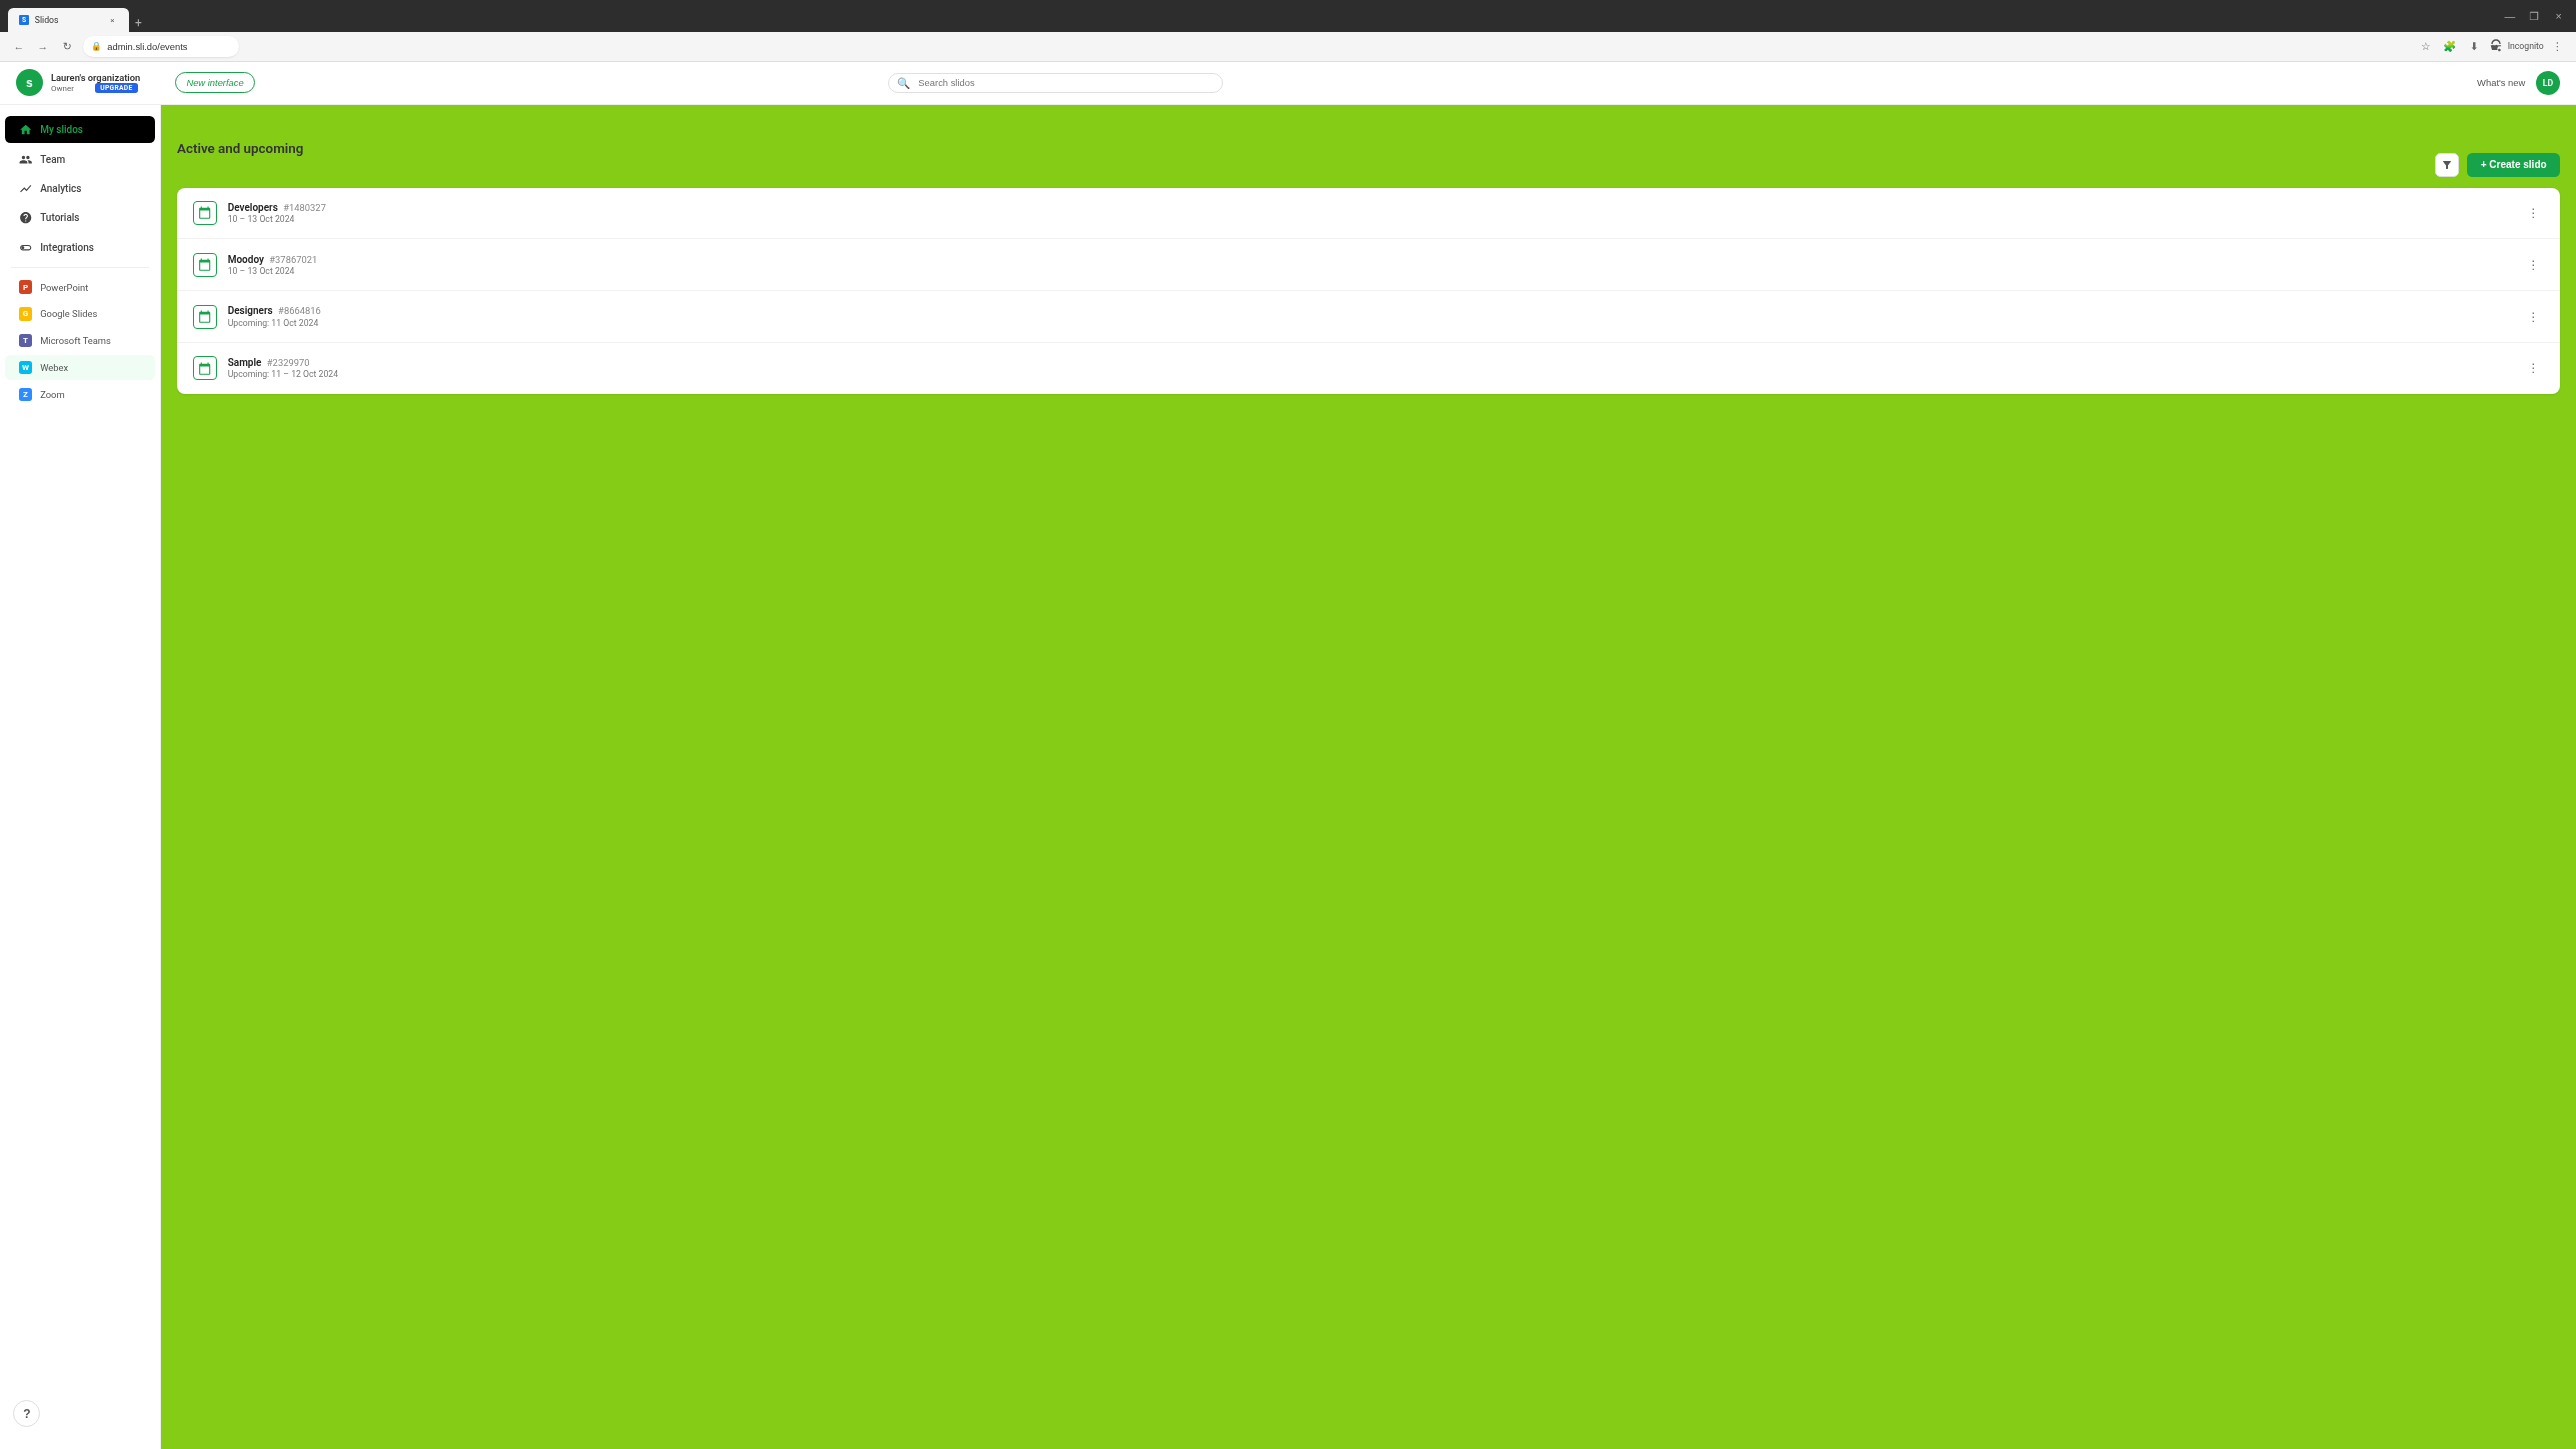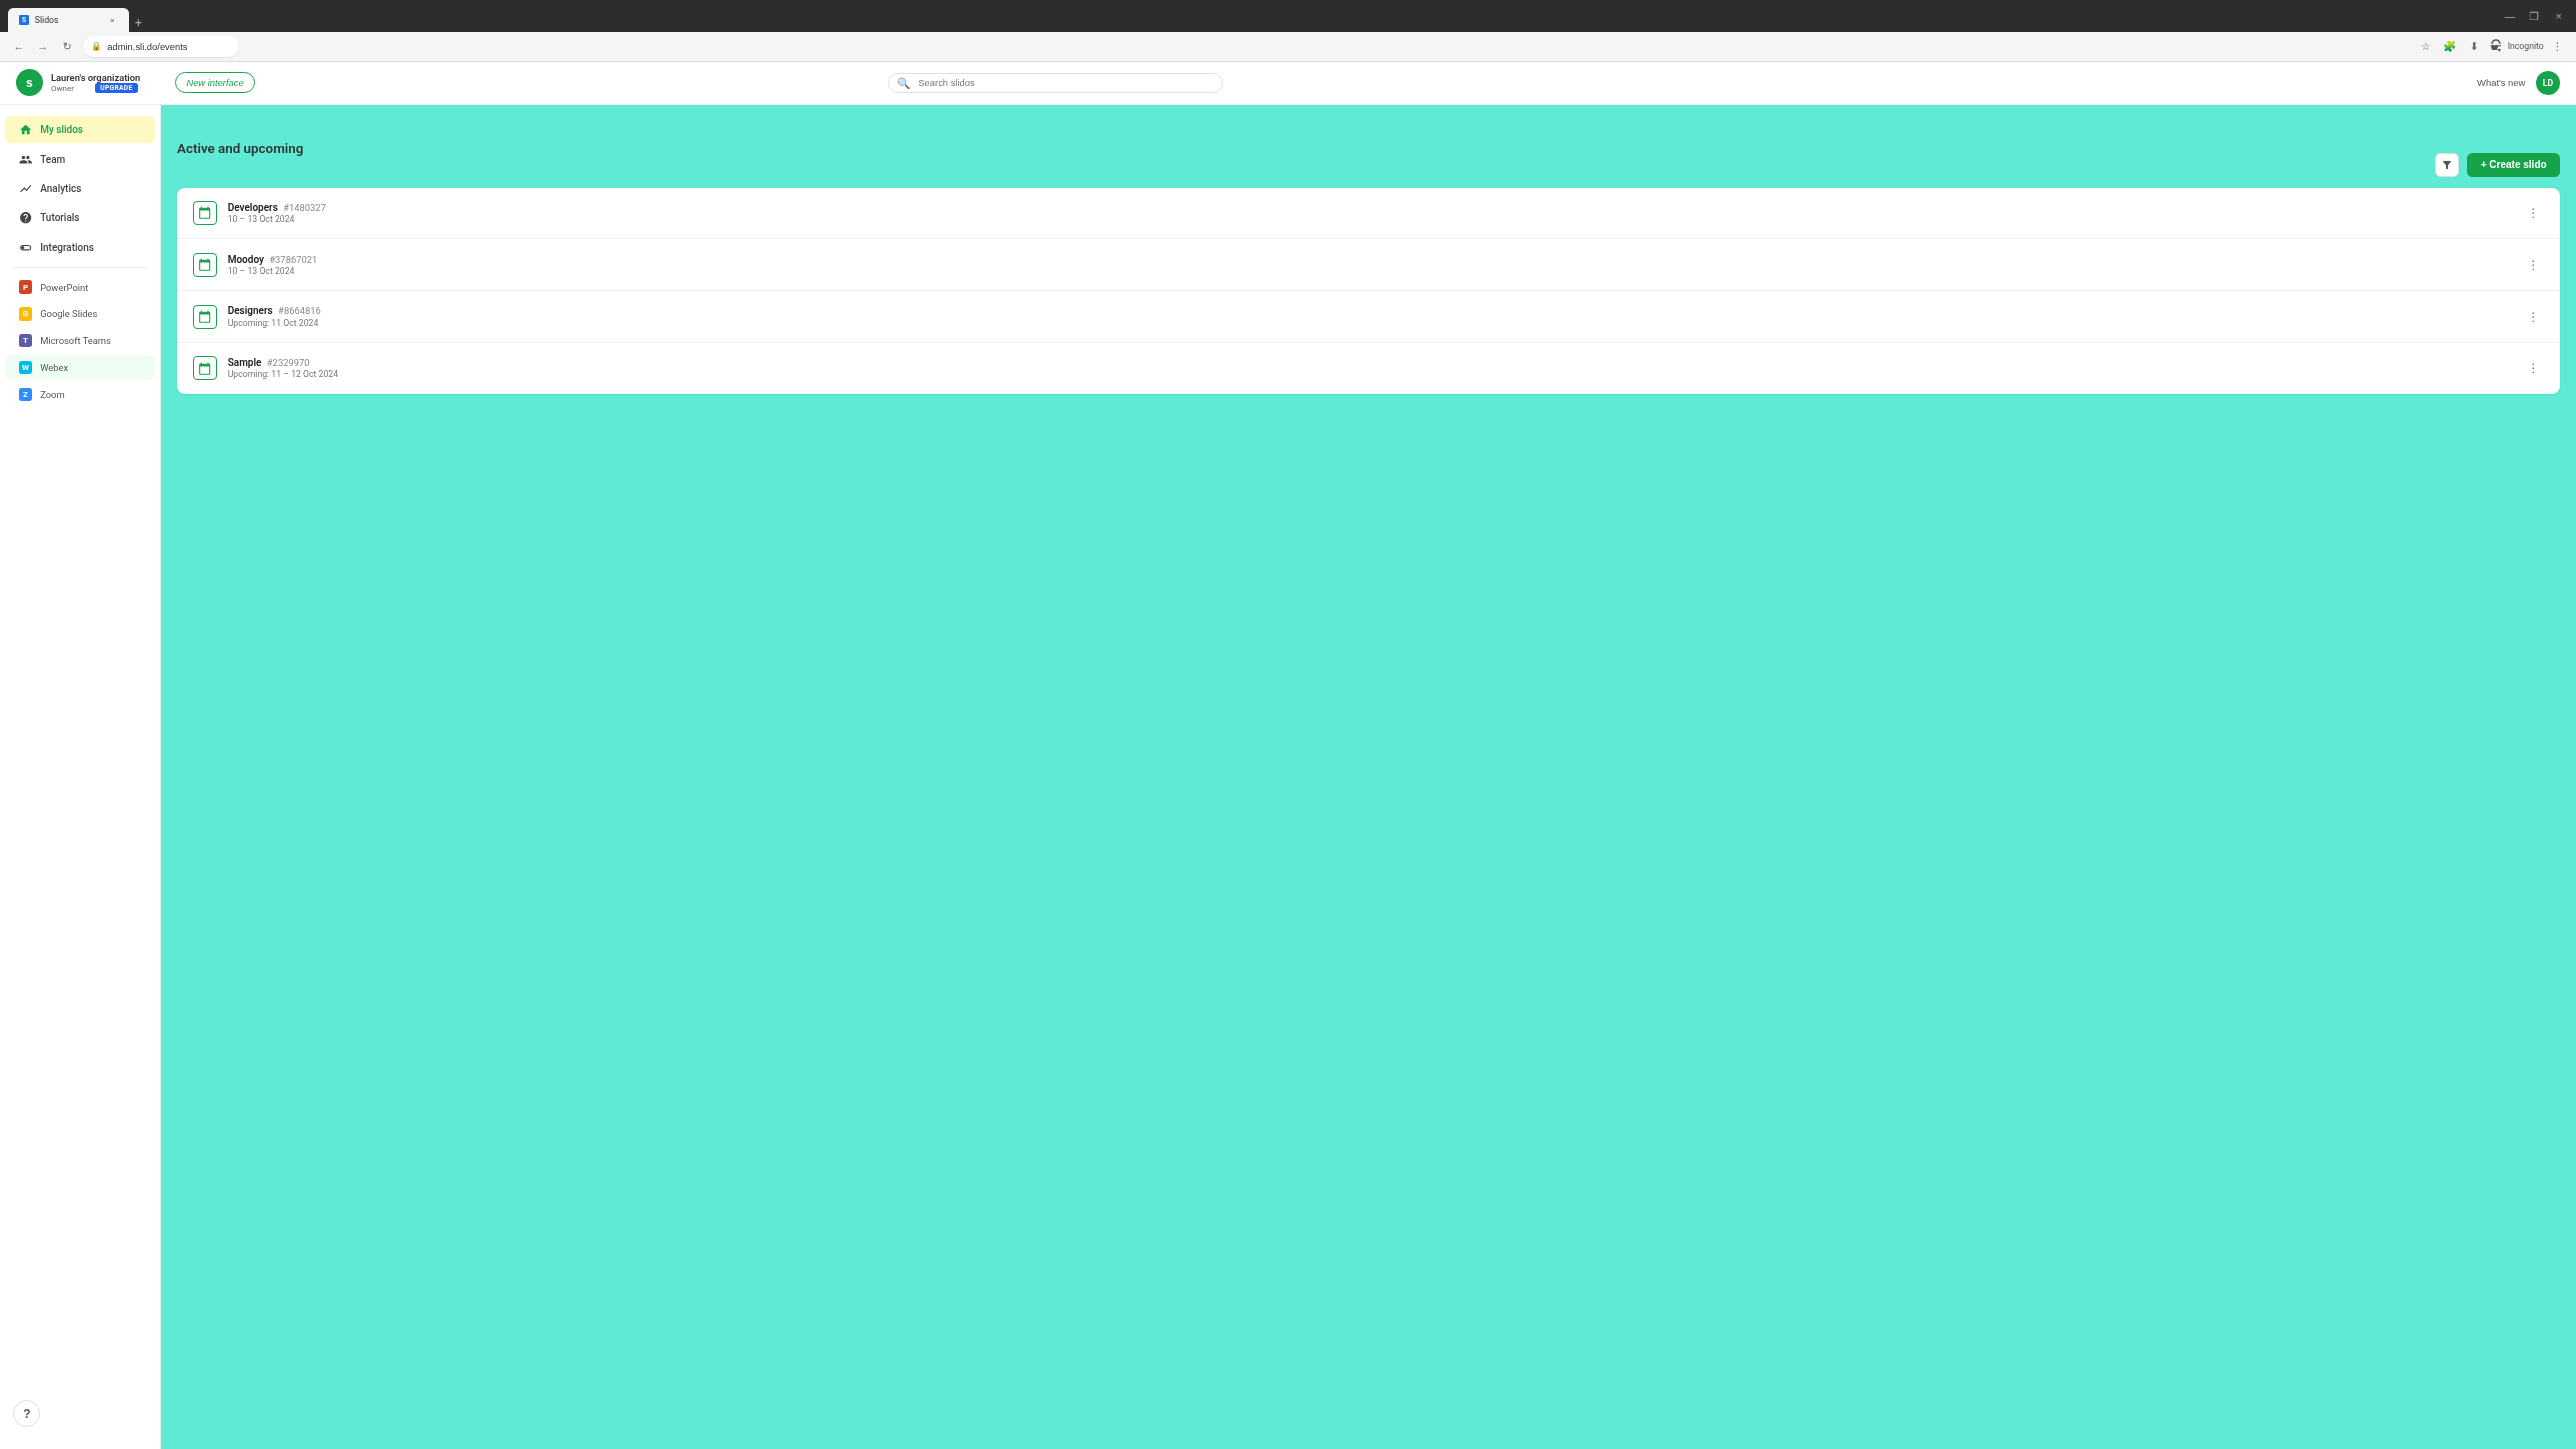--- a/index.html
+++ b/index.html
@@ -317,21 +317,21 @@
       padding: 6.7px 13.4px;
       cursor: pointer;
       border-radius: 5.4px;
       margin: 1.3px 5.4px;
       color: #444;
       font-size: 10px;
       font-weight: 500;
       text-decoration: none;
     }
     .sidebar-item.active {
-      background: #fef9c3;
+      background: #000000;
       color: #16a34a;
     }
     .sidebar-item-icon {
       width: 13.4px;
       height: 13.4px;
       display: flex;
       align-items: center;
       justify-content: center;
       font-size: 10.7px;
       flex-shrink: 0;
@@ -381,21 +381,21 @@
       cursor: pointer;
       display: flex;
       align-items: center;
       justify-content: center;
       margin: 10.7px 13.4px;
     }
 
     
     .main-content {
       flex: 1;
-      background: #5eead4;
+      background: #84cc16;
       overflow-y: auto;
       padding: 16px;
     }
     .section-header {
       display: flex;
       align-items: center;
       justify-content: space-between;
       margin-bottom: 10.7px;
     }
     .section-title {

